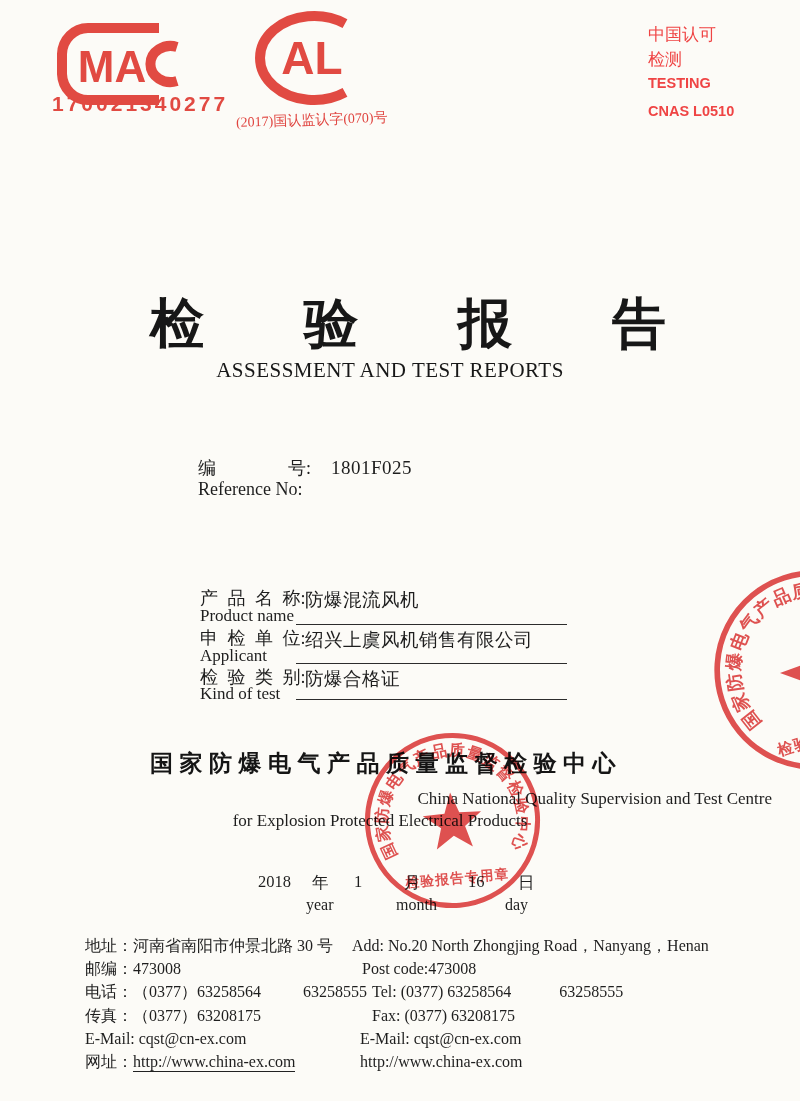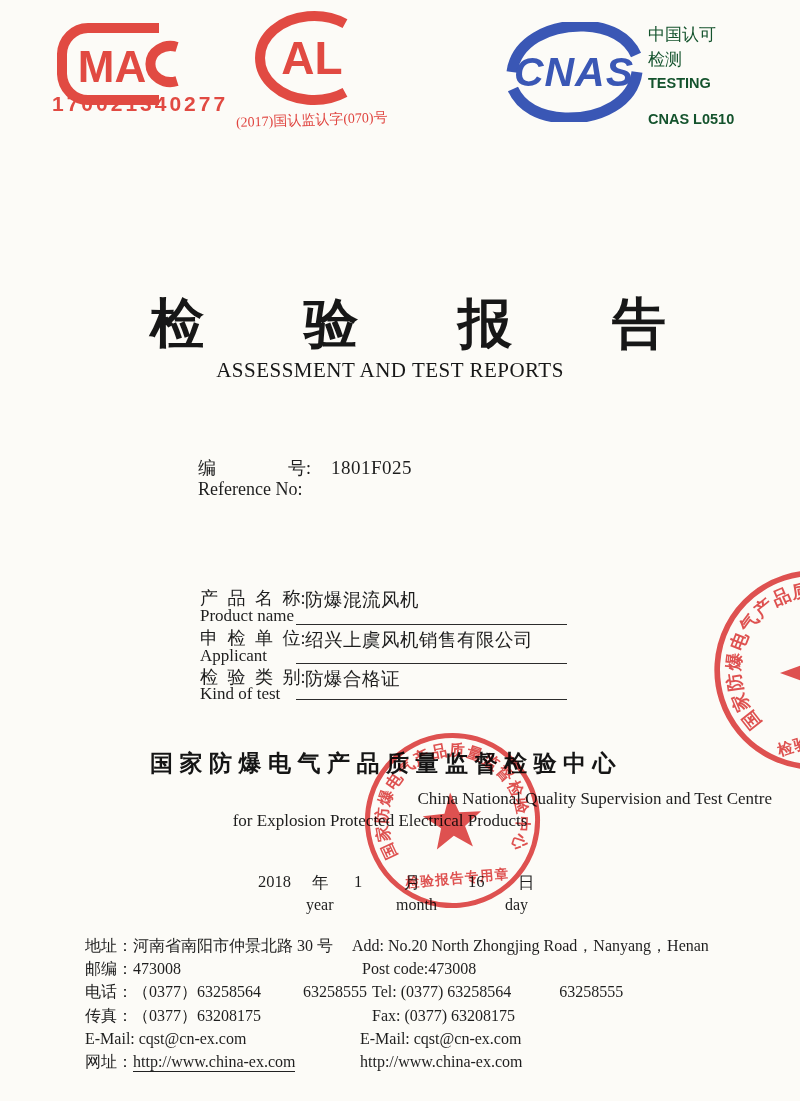--- a/index.html
+++ b/index.html
@@ -12,24 +12,24 @@
   .mark { position:absolute; }
   .cma-num {
     position:absolute; left:52px; top:92px; width:190px;
     font-family:"Liberation Sans","DejaVu Sans",sans-serif;
     font-size:21px; font-weight:600; letter-spacing:3px; color:#e14a42;
   }
   .cal-caption {
     position:absolute; left:236px; top:111px; width:170px;
     font-size:14px; color:#e04540; transform:rotate(-2deg); white-space:nowrap;
   }
-  .cnas-text { position:absolute; left:648px; top:26px; color:#14532d; line-height:1; }
+  .cnas-text { position:absolute; left:648px; top:26px; color:#ef4444; line-height:1; }
   .cnas-text .zh1 { font-size:17px; margin-bottom:8px; }
   .cnas-text .zh2 { font-size:17px; margin-bottom:8px; }
-  .cnas-text .en1 { font-family:"Liberation Sans","DejaVu Sans",sans-serif; font-size:14.5px; font-weight:600; margin-bottom:21px; }
+  .cnas-text .en1 { font-family:"Liberation Sans","DejaVu Sans",sans-serif; font-size:14.5px; font-weight:600; margin-bottom:13px; }
   .cnas-text .en2 { font-family:"Liberation Sans","DejaVu Sans",sans-serif; font-size:14.5px; font-weight:600; }
   
   .title-zh {
     position:absolute; left:150px; top:288px; white-space:nowrap;
     font-size:54px; font-weight:600; letter-spacing:100px; color:#171717;
   }
   .title-en {
     position:absolute; left:0; top:358px; width:780px; text-align:center;
     font-size:21px; letter-spacing:0.5px; color:#171717;
   }
@@ -80,27 +80,20 @@
   <div class="cma-num">170021340277</div>
 
   <div class="mark" style="left:252px; top:10px;">
     <svg width="124" height="100" viewBox="0 0 124 100">
       <path d="M 93,13.6 A 54,42 0 1 0 93,82.4" fill="none" stroke="#e14a42" stroke-width="10"></path>
       <text x="60" y="64" text-anchor="middle" font-family="Liberation Sans, DejaVu Sans, sans-serif" font-size="46" font-weight="bold" fill="#e14a42">AL</text>
     </svg>
   </div>
   <div class="cal-caption">(2017)国认监认字(070)号</div>
 
-  <div class="mark" style="left:506px; top:22px;">
-    <svg width="138" height="100" viewBox="0 0 138 100">
-      <path d="M 6,50 C 10,20 42,3 78,4 C 103,5 122,15 130,33" fill="none" stroke="#3a57b5" stroke-width="11"></path>
-      <path d="M 131,50 C 127,80 95,97 59,96 C 34,95 15,85 7,67" fill="none" stroke="#3a57b5" stroke-width="11"></path>
-      <text x="68" y="64" text-anchor="middle" font-family="Liberation Sans, DejaVu Sans, sans-serif" font-size="41" font-weight="bold" font-style="italic" letter-spacing="1" fill="#3a57b5">CNAS</text>
-    </svg>
-  </div>
   <div class="cnas-text">
     <div class="zh1">中国认可</div>
     <div class="zh2">检测</div>
     <div class="en1">TESTING</div>
     <div class="en2">CNAS L0510</div>
   </div>
 
   <div class="title-zh">检验报告</div>
   <div class="title-en">ASSESSMENT AND TEST REPORTS</div>
 

